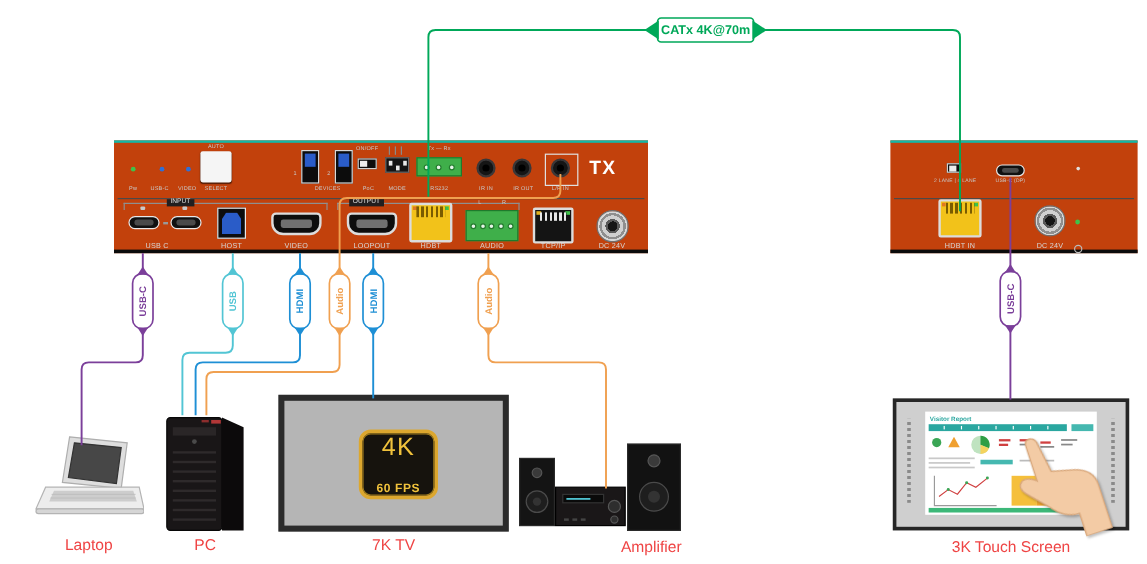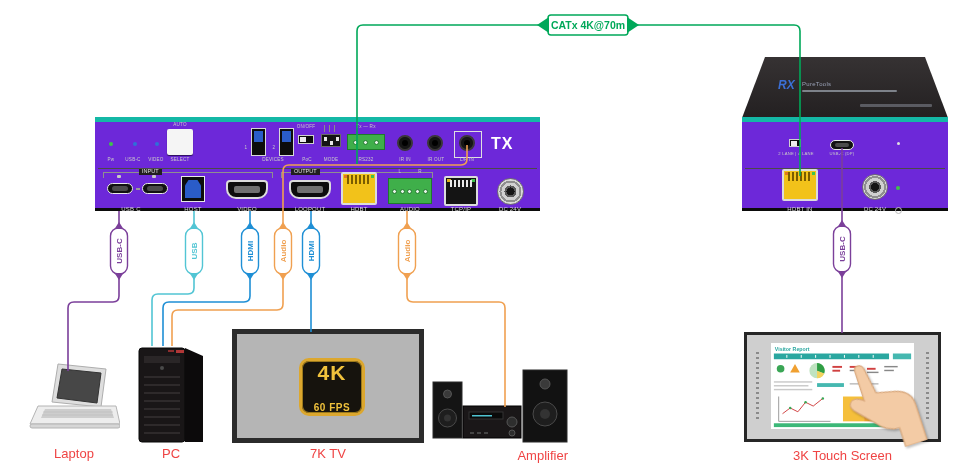--- a/index.html
+++ b/index.html
@@ -1,21 +1,21 @@
 <!DOCTYPE html>
 <html><head>
 <meta charset="utf-8">
 <style>
   html,body{margin:0;padding:0;background:#fff;}
   #canvas{position:relative;width:956px;height:470px;background:#ffffff;overflow:hidden;
           font-family:"Liberation Sans",sans-serif;}
   .abs{position:absolute;}
   
   .top-face{position:absolute;background:linear-gradient(180deg,#363233 0%,#232021 100%);}
-  .front{position:absolute;background:#6d28d9;border-top:5px solid #14b8a6;border-bottom:3px solid #0b0b0b;box-sizing:border-box;}
+  .front{position:absolute;background:#c2410c;border-top:2px solid #14b8a6;border-bottom:3px solid #0b0b0b;box-sizing:border-box;}
   .divider{position:absolute;left:3px;right:3px;height:1px;background:#4c4949;}
   .vents{position:absolute;height:13px;background:repeating-linear-gradient(115deg,#0b0b0b 0 4px,#2e2b2c 4px 8px);}
   .bar{position:absolute;height:2px;background:#9aa0ab;opacity:.75;border-radius:1px;}
   .model-bar{position:absolute;height:3px;background:#70747c;opacity:.7;border-radius:1px;}
   
   .p-lbl{position:absolute;font-size:6px;line-height:1;color:#d6d6d6;text-align:center;letter-spacing:.2px;white-space:nowrap;}
   .u-lbl{position:absolute;font-size:4.6px;line-height:1;color:#c9c9c9;text-align:center;letter-spacing:.2px;white-space:nowrap;}
   .grp{position:absolute;font-size:5.5px;line-height:1;color:#e0e0e0;background:#211e1f;padding:0 3px;white-space:nowrap;}
   .bracket{position:absolute;height:6px;border:1px solid #8f8f8f;border-bottom:none;box-sizing:border-box;}
   .big-id{position:absolute;font-size:16px;font-weight:bold;color:#ffffff;letter-spacing:1px;line-height:1;}
@@ -49,21 +49,21 @@
   .dip span{position:absolute;width:3px;height:4px;background:#e8e8e8;}
   .tick{position:absolute;width:1px;height:7px;background:#8a8a8a;}
   .mini-ic{position:absolute;width:4px;height:3px;background:#c9c9c9;border-radius:1px;}
   .lr-box{position:absolute;border:1px solid #e0e0e0;}
   
   .dev-lbl{position:absolute;font-size:13px;color:#ef4444;text-align:center;line-height:1;}
   .tv{position:absolute;background:#b5b5b5;border:5px solid #2b2b2b;box-sizing:border-box;}
   .tv-badge{position:absolute;left:62px;top:24px;width:66px;height:58px;background:#16130d;border:3px solid #dca72e;
             border-radius:10px;box-shadow:inset 0 0 0 1px #9c7a1c;box-sizing:border-box;
             display:flex;flex-direction:column;align-items:center;justify-content:center;}
-  .tv-badge .l1{font-size:21px;font-weight:bold;color:#f0c23c;line-height:1;letter-spacing:1px;}
+  .tv-badge .l1{font-size:21px;font-weight:normal;color:#f0c23c;line-height:1;letter-spacing:1px;}
   .tv-badge .l2{font-size:10px;font-weight:bold;color:#f0c23c;line-height:1;margin-top:20px;letter-spacing:.5px;}
   .touch{position:absolute;background:#cfcfcf;border:3px solid #262626;box-sizing:border-box;}
   .ts-tools{position:absolute;top:14px;width:3px;height:70px;background:repeating-linear-gradient(0deg,#8a8a8a 0 2px,transparent 2px 5px);}
   .ts-screen{position:absolute;left:24px;right:24px;top:8px;bottom:10px;background:#ffffff;overflow:hidden;}
   .hand{position:absolute;transform:rotate(-18deg);filter:drop-shadow(1px 2px 1px rgba(0,0,0,.25));}
   svg{display:block;}
 </style>
 </head>
 <body>
 
@@ -165,26 +165,20 @@
       <span class="ledL" style="background:#e0b020;"></span>
       <span class="ledR" style="background:#3ec24a;"></span>
       <span class="pins" style="background:repeating-linear-gradient(90deg,#e8e8e8 0 2px,#141414 2px 4px);height:7px;top:2px;"></span>
     </div>
     <span class="p-lbl" style="left:346px;top:84px;width:40px;">TCP/IP</span>
 
     <div class="dcjack" style="left:402px;top:56px;width:27px;height:27px;"></div>
     <span class="p-lbl" style="left:398px;top:84px;width:34px;">DC 24V</span>
   </div>
 
-  <div class="top-face" style="left:742px;top:57px;width:206px;height:61px;clip-path:polygon(23px 0,183px 0,206px 61px,0 61px);">
-    <div class="rx-id" style="left:36px;top:22px;">RX</div>
-    <div class="brand" style="left:60px;top:24px;">PureTools</div>
-    <div class="bar" style="left:60px;top:33px;width:95px;"></div>
-    <div class="model-bar" style="left:118px;top:47px;width:72px;"></div>
-  </div>
 
   <div class="front" style="left:742px;top:117px;width:206px;height:94px;">
     <div class="divider" style="top:46px;"></div>
 
     <div class="swt" style="left:47px;top:17px;width:12px;height:8px;"></div>
     <span class="u-lbl" style="left:14px;top:30px;width:80px;font-size:4.2px;">2 LANE | 4 LANE</span>
 
     <div class="usbc" style="left:88px;top:18px;width:24px;height:10px;"></div>
     <span class="u-lbl" style="left:78px;top:30px;width:44px;font-size:4.2px;">USB-C (DP)</span>
     <span class="led" style="left:155px;top:20px;width:3px;height:3px;background:#e0e0e0;"></span>

